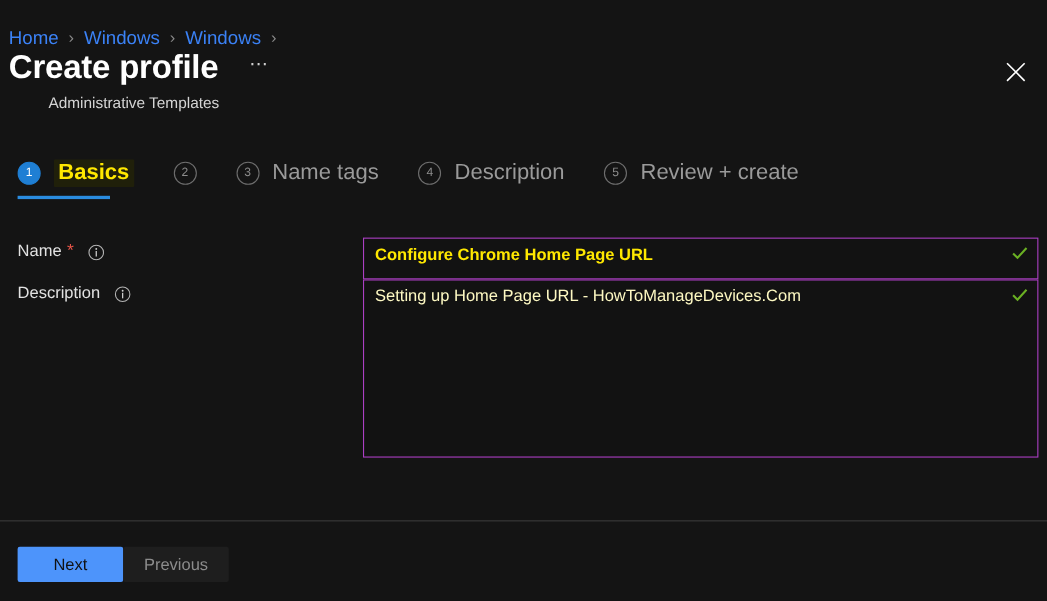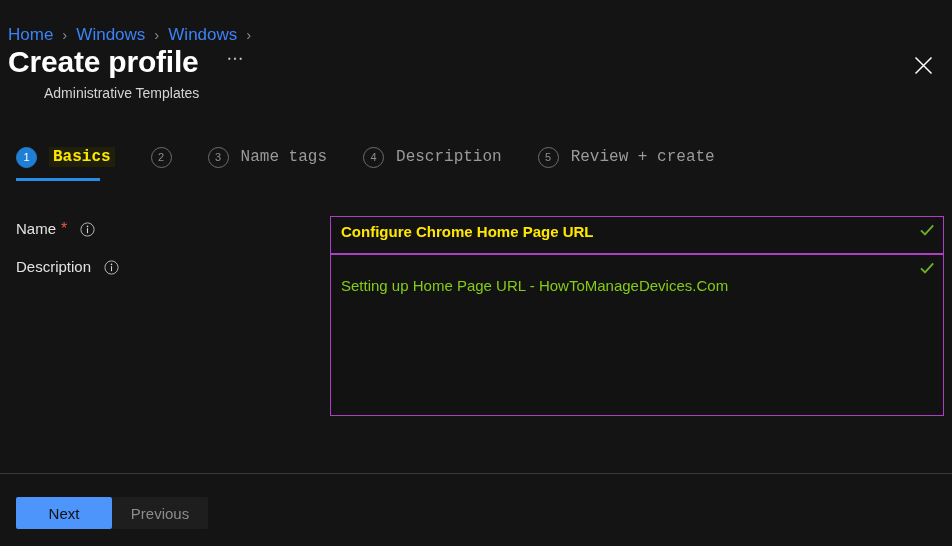--- a/index.html
+++ b/index.html
@@ -121,24 +121,23 @@
     background: #1f7fd4;
     color: #ffffff;
     border: 1px solid #1f7fd4;
   }
   .tab-badge.inactive {
     background: transparent;
     color: #8d8d8d;
     border: 1px solid #6e6e6e;
   }
   .tab-label {
-    font-size: 16px;
+    font-size: 20px;
     margin-left: 12px;
     white-space: nowrap;
-    font-family: Liberation Mono, monospace;
   }
   .tab.active .tab-label {
     color: #ffe800;
     font-weight: bold;
     background: #20200a;
     padding: 1px 4px;
     border-radius: 1px;
   }
   .tab.inactive .tab-label {
     color: #9a9a9a;
@@ -198,21 +197,21 @@
   .field-box.multi  { height: 162px; }
 
   .field-value {
     font-size: 15px;
     padding: 5px 34px 5px 10px;
     line-height: 20px;
     white-space: nowrap;
     overflow: hidden;
   }
   .field-value.yellow { color: #ffe800; font-weight: bold; }
-  .field-value.white  { color: #84cc16; margin-top: 16px; }
+  .field-value.white  { color: #fef9c3; }
 
   .check-mark {
     position: absolute;
     top: 5px;
     right: 8px;
     width: 16px;
     height: 16px;
   }
   .check-mark svg { display: block; }
 

